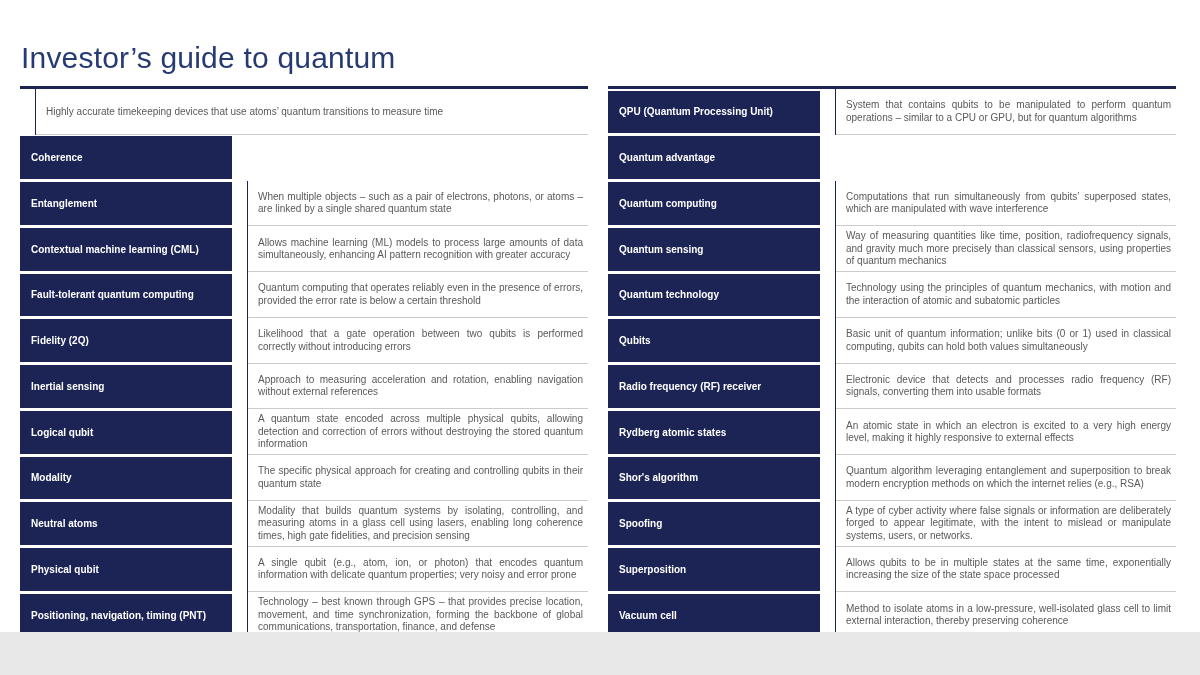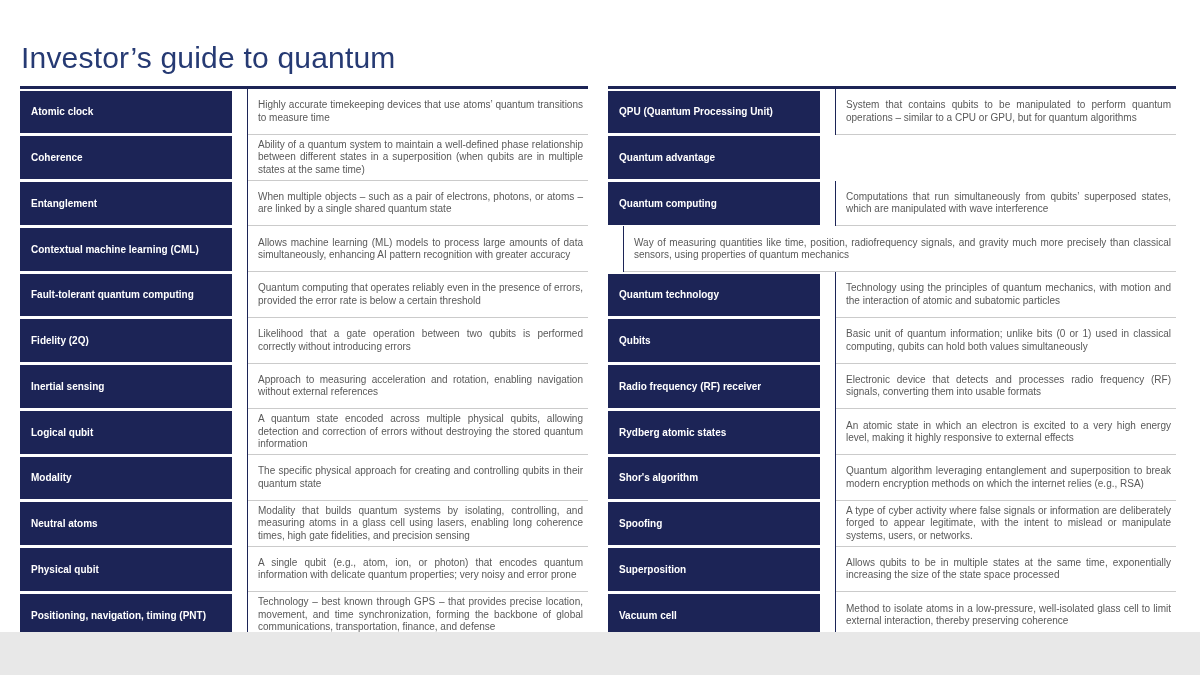--- a/index.html
+++ b/index.html
@@ -129,30 +129,26 @@
 </head>
 <body>
 
 <div class="slide">
 
   <div class="title">Investor’s guide to quantum</div>
 
   <div class="tables-wrap">
     <div class="glossary">
         <div class="row">
-          <div class="term">Atomic clock</div>
           <div class="def">
             <div class="def-text">Highly accurate timekeeping devices that use atoms’ quantum transitions to measure time</div>
           </div>
         </div>
         <div class="row">
           <div class="term">Coherence</div>
-          <div class="def">
-            <div class="def-text">Ability of a quantum system to maintain a well-defined phase relationship between different states in a superposition (when qubits are in multiple states at the same time)</div>
-          </div>
         </div>
         <div class="row">
           <div class="term">Entanglement</div>
           <div class="def">
             <div class="def-text">When multiple objects – such as a pair of electrons, photons, or atoms – are linked by a single shared quantum state</div>
           </div>
         </div>
         <div class="row">
           <div class="term">Contextual machine learning (CML)</div>
           <div class="def">
@@ -218,20 +214,21 @@
         <div class="row">
           <div class="term">Quantum advantage</div>
         </div>
         <div class="row">
           <div class="term">Quantum computing</div>
           <div class="def">
             <div class="def-text">Computations that run simultaneously from qubits’ superposed states, which are manipulated with wave interference</div>
           </div>
         </div>
         <div class="row">
+          <div class="term">Quantum sensing</div>
           <div class="def">
             <div class="def-text">Way of measuring quantities like time, position, radiofrequency signals, and gravity much more precisely than classical sensors, using properties of quantum mechanics</div>
           </div>
         </div>
         <div class="row">
           <div class="term">Quantum technology</div>
           <div class="def">
             <div class="def-text">Technology using the principles of quantum mechanics, with motion and the interaction of atomic and subatomic particles</div>
           </div>
         </div>

